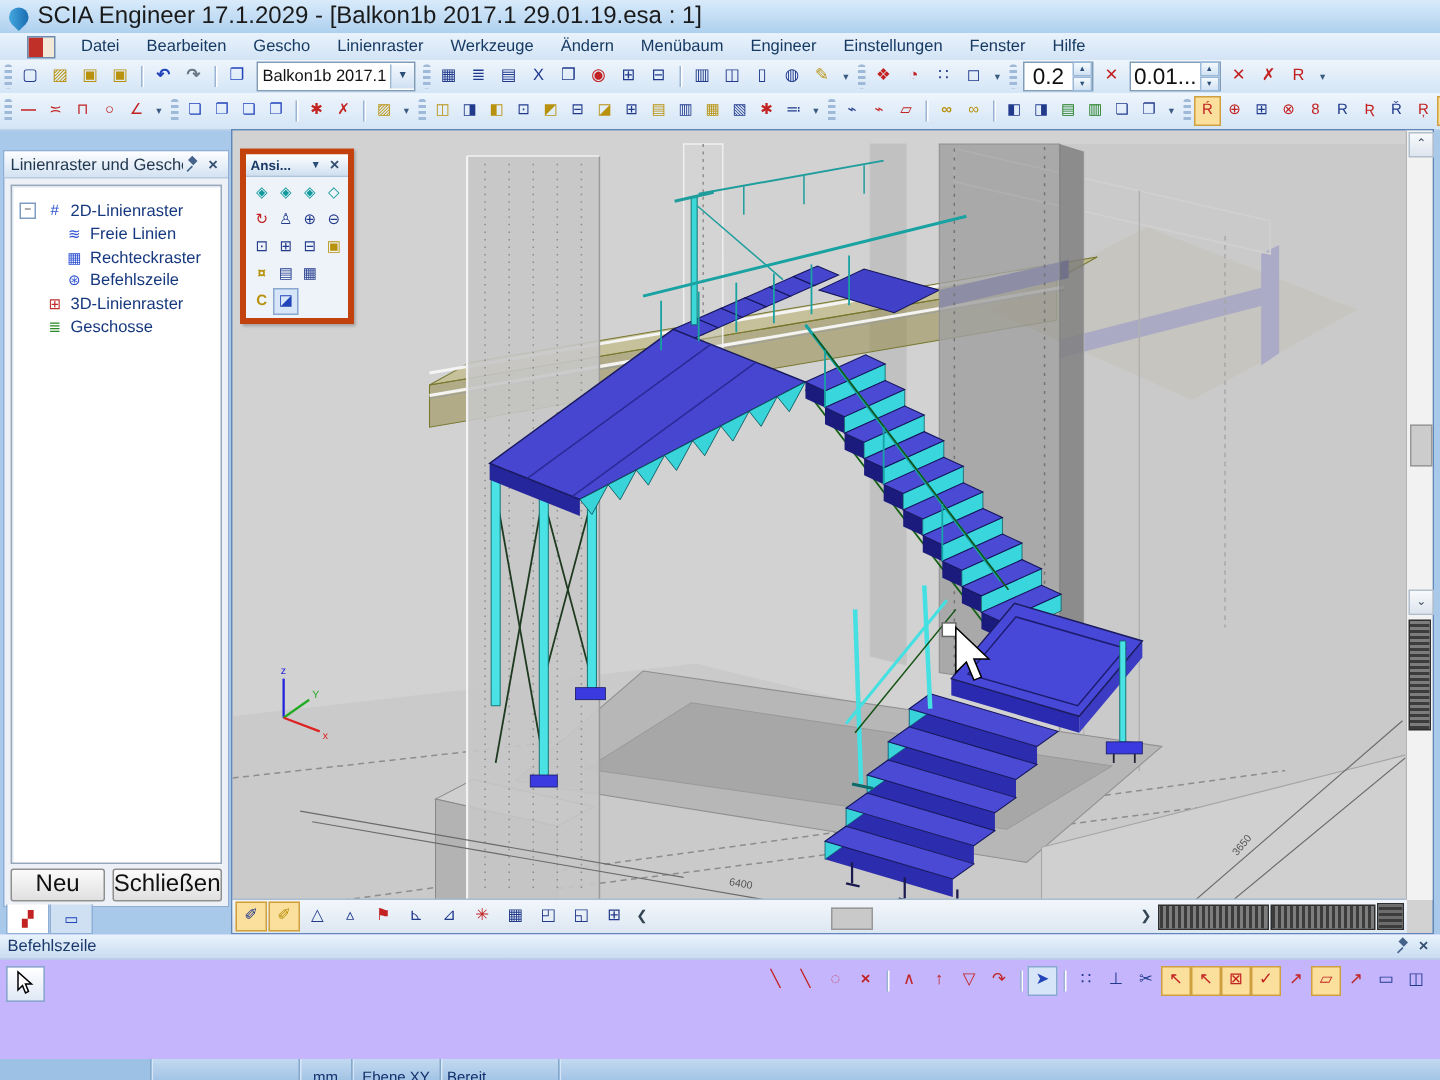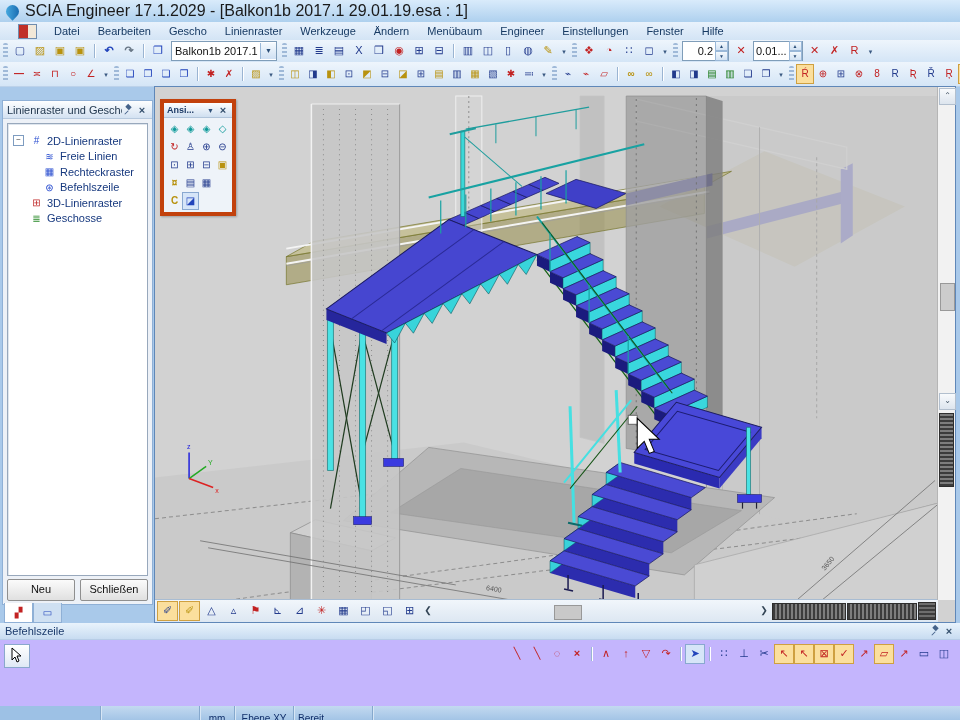--- a/index.html
+++ b/index.html
@@ -21,40 +21,40 @@
 .tbi.sepi{width:7px;position:relative}
 .tbi.sepi::before{content:"";position:absolute;left:3px;top:2px;bottom:2px;border-left:1px solid #9ab4d2;border-right:1px solid #fff}
 .tbi.blank{visibility:hidden}
 .cred{color:#c22222}.cblue{color:#2244bb}.cyel{color:#b8920f}.cgreen{color:#1a7a1a}
 .cnavy{color:#223a8c}.cgray{color:#697786}.cteal{color:#0e9a9a}.b{font-weight:bold}
 .combo{flex:none;display:flex;align-items:center;width:104px;height:18px;background:#fff;border:1px solid #7f9db9;margin:0 3px;font-size:11px}
 .combo .cval{flex:1;padding-left:3px;white-space:nowrap;overflow:hidden}
 .combo .carr,.spin .ud{flex:none}
 .carr{width:15px;height:16px;text-align:center;line-height:15px;font-size:7px;color:#2c4f78;background:linear-gradient(#f4f9fd,#cfe0f3);border-left:1px solid #9ab8d8}
 .spin{flex:none;display:flex;align-items:center;height:18px;background:#fff;border:1px solid #7f9db9;margin:0 2px}
-.spin .val{min-width:28px;text-align:right;padding:0 2px;font-size:11px}
+.spin .val{min-width:28px;text-align:center;padding:0 2px;font-size:15px}
 .ud{display:flex;flex-direction:column;width:13px}
 .ud i{height:8px;font-style:normal;font-size:5px;line-height:8px;text-align:center;color:#2c4f78;background:linear-gradient(#f4f9fd,#d2e2f3);border:1px solid #9ab8d8}
 .main{position:absolute;left:0;top:86px;right:0;height:537px}
 .sidebar{position:absolute;left:2px;top:14px;width:149px;height:503px;background:#edf1f7;border:1px solid #8fb0d6}
 .sp-title{height:17px;background:linear-gradient(#fdfeff,#d4e2f2);border-bottom:1px solid #b7c9de;display:flex;align-items:center;padding:0 4px;color:#22384f}
 .sp-title .t{flex:1;white-space:nowrap;overflow:hidden}
 .pinico{position:relative;width:12px;height:12px;margin-right:2px}
 .pinico::before{content:"";position:absolute;left:4px;top:1px;width:5px;height:4px;background:#44628a;transform:rotate(45deg)}
 .pinico::after{content:"";position:absolute;left:4px;top:6px;width:1px;height:5px;background:#44628a;transform:rotate(45deg)}
 .xico{width:12px;text-align:center;font-size:11px;font-weight:bold;color:#34506e;line-height:12px}
 .sp-tree{position:absolute;left:4px;right:4px;top:22px;bottom:28px;background:#fff;border:1px solid #98a8bc;box-shadow:inset 1px 1px 0 #dfe6ee;padding-top:9px;overflow:hidden}
 .titem{display:flex;align-items:center;height:15.5px;color:#16387e;white-space:nowrap}
 .titem .exp{flex:none;width:9px;height:9px;border:1px solid #7e9cc0;background:#fff;font-size:8px;line-height:7px;text-align:center;color:#444;margin-right:5px}
 .titem .ticon{flex:none;width:15px;text-align:center;font-size:10px}
 .titem .tlabel{padding-left:3px}
 .lvl0{padding-left:5px}.lvl1{padding-left:34px}.lvl0b{padding-left:21px}
 .ic-blue .ticon{color:#2b4fd0}.ic-red .ticon{color:#c23030}.ic-green .ticon{color:#2a8a2a}
 .sp-btns{position:absolute;left:4px;right:4px;bottom:3px;display:flex;gap:5px}
-.btn{flex:1;height:20px;background:linear-gradient(#fbfbfb,#e0e0e0);border:1px solid #8f8f8f;border-radius:2px;font-size:11px;color:#111;text-align:center;line-height:19px}
+.btn{flex:1;height:20px;background:linear-gradient(#fbfbfb,#e0e0e0);border:1px solid #8f8f8f;border-radius:2px;font-size:16px;color:#111;text-align:center;line-height:19px}
 .sidetabs{position:absolute;left:4px;top:517px;height:20px;display:flex}
 .stab{width:27px;height:19px;border:1px solid #8fb0d6;border-top:none;background:#cfe0f2;display:flex;align-items:center;justify-content:center;font-size:10px}
 .stab.active{background:#fff}
 .viewport{position:absolute;left:154px;top:0;right:4px;bottom:0;background:#d2d2d2;border:1px solid #5f87b8}
 .scenewrap{position:absolute;left:0;top:0;right:17px;bottom:22px;overflow:hidden}
 .palette{position:absolute;left:5px;top:12px;width:68px;background:#eef3f9;border:4px solid #c2410c;box-shadow:1px 1px 2px rgba(0,0,0,.25)}
 .pal-title{height:14px;display:flex;align-items:center;background:linear-gradient(#fdfeff,#cfdfF0);background:linear-gradient(#fdfeff,#cfdff0);border-bottom:1px solid #b0c4da;padding:0 3px;font-size:9px;font-weight:bold;color:#1c3a66}
 .pal-title .t{flex:1}
 .pal-arr{font-size:7px;color:#2c4f78;margin-right:3px}
 .pal-grid{display:grid;grid-template-columns:repeat(4,16px);padding:2px}

